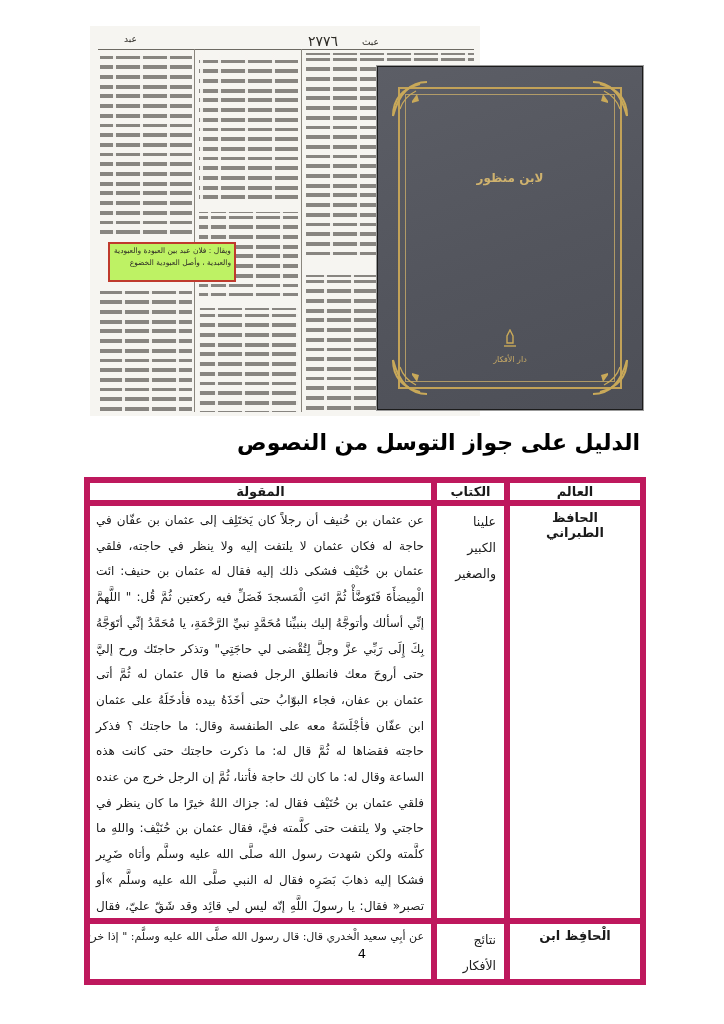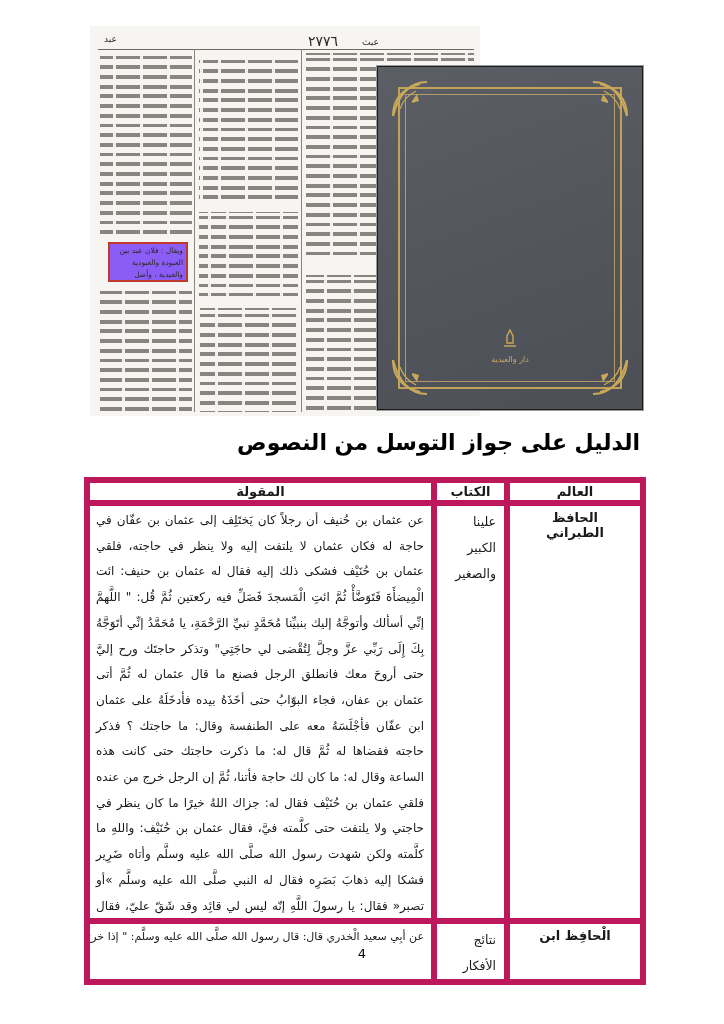--- a/index.html
+++ b/index.html
@@ -5,21 +5,21 @@
   * { box-sizing: border-box; margin: 0; padding: 0; }
   html, body { width: 724px; height: 1024px; background: #ffffff; overflow: hidden; }
   body { font-family: "DejaVu Sans", sans-serif; color: #1a1a1a; position: relative; }
 
   
   .figure { position: absolute; left: 84px; top: 24px; width: 560px; height: 392px; }
 
   .scan { position: absolute; left: 6px; top: 2px; width: 390px; height: 390px;
           background: #f6f5f1; }
   .scan-h { position: absolute; font-size: 9px; color: #2e2b26; direction: rtl; }
-  .scan-h-left   { left: 14px;  top: 8px; }
+  .scan-h-left   { left: 34px;  top: 8px; }
   .scan-h-center { left: 218px; top: 7px; font-size: 14px; }
   .scan-h-right  { left: 272px; top: 11px; }
   .scan-rule { position: absolute; left: 8px; top: 23px; width: 376px; height: 1px; background: #6d6a63; }
   .scan-vline { position: absolute; top: 23px; bottom: 4px; width: 1px; background: #8a867e; }
   .v1 { left: 104px; } .v2 { left: 211px; }
 
   .scan-col { position: absolute;
     background:
       repeating-linear-gradient(90deg,
         rgba(246,245,241,0) 0px, rgba(246,245,241,0) 13px,
@@ -31,22 +31,22 @@
         rgba(45,42,36,0) 6.4px, rgba(45,42,36,0) 9.7px);
   }
   .colA1 { left: 10px;  top: 27px;  width: 92px;  height: 186px; }
   .colA2 { left: 10px;  top: 260px; width: 92px;  height: 126px; background-position: 9px 2px, 0 2px; }
   .colB1 { left: 109px; top: 27px;  width: 99px;  height: 148px; background-position: 6px 4px, 0 4px; }
   .colB2 { left: 109px; top: 186px; width: 99px;  height: 84px;  background-position: 14px 1px, 0 1px; }
   .colB3 { left: 109px; top: 282px; width: 99px;  height: 104px; background-position: 3px 3px, 0 3px; }
   .colC1 { left: 216px; top: 27px;  width: 168px; height: 208px; background-position: 11px 2px, 0 2px; }
   .colC2 { left: 216px; top: 246px; width: 168px; height: 140px; background-position: 5px 5px, 0 5px; }
 
-  .highlight-box { position: absolute; left: 18px; top: 216px; width: 80px; height: 40px;
-    border: 2px solid #bf3a2d; background: #8b5cf6; direction: rtl; text-align: right;
+  .highlight-box { position: absolute; left: 18px; top: 216px; width: 128px; height: 40px;
+    border: 2px solid #bf3a2d; background: #bef264; direction: rtl; text-align: right;
     font-size: 7.5px; line-height: 12px; color: #2e2b26; padding: 1px 3px; overflow: hidden; }
 
   
   .cover { position: absolute; left: 293px; top: 42px; width: 266px; height: 344px;
     background: linear-gradient(160deg, #5c5e66 0%, #53555d 55%, #4d4f57 100%);
     border: 1px solid #1c1c1c; box-shadow: 0 0 0 1px #9b9b9b; }
   .frame-outer { position: absolute; left: 20px; right: 20px; top: 20px; bottom: 20px;
     border: 2px solid #c2a258; }
   .frame-inner { position: absolute; left: 27px; right: 27px; top: 27px; bottom: 27px;
     border: 1px solid rgba(208,177,106,0.75); }
@@ -153,29 +153,30 @@
       <svg viewBox="0 0 40 40">
           <g fill="none" stroke="#c9a959" stroke-width="2">
         <path d="M3 37 Q3 12 30 5"></path>
             <path d="M3 37 Q12 3 37 3"></path>
         <path d="M10 30 Q14 18 26 12" stroke-width="1.3"></path>
           </g>
         <path d="M22 22 l5 -7 l2 7 l-7 2 z" fill="#c9a959"></path>
         </svg>
     </span>
 
+    <div class="cover-author">لابن منظور</div>
     <div class="cover-logo">
       <svg width="16" height="20" viewBox="0 0 16 20">
         <g fill="none" stroke="#c9a959" stroke-width="1.4">
           <path d="M8 1 L11 7 L11 14 L5 14 L5 7 Z"></path>
           <path d="M2 17 L14 17"></path>
         </g>
       </svg>
     </div>
-    <div class="cover-publisher">دار والعبدية</div>
+    <div class="cover-publisher">دار الأفكار</div>
   </div>
 </div>
 
 <h1 class="heading">الدليل على جواز التوسل من النصوص</h1>
 
 <table class="tbl">
   <colgroup>
     <col class="col-scholar">
       <col class="col-book">
       <col class="col-quote">

